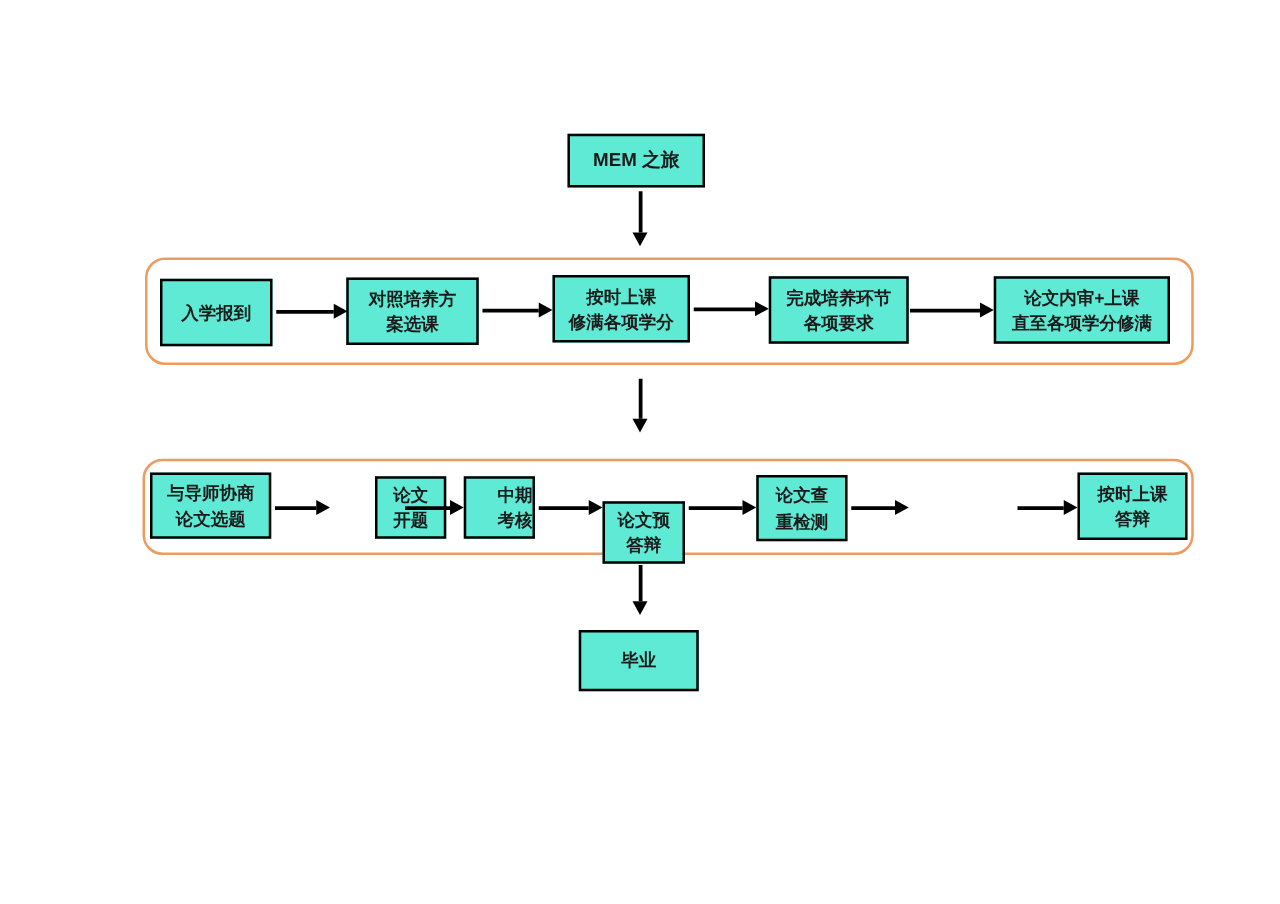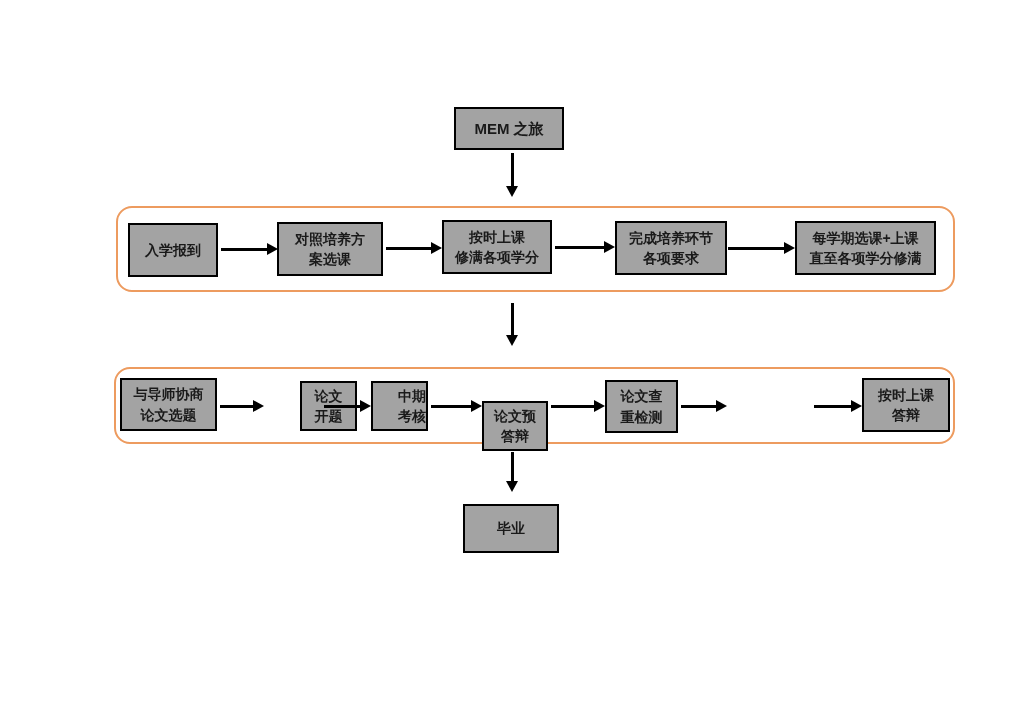--- a/index.html
+++ b/index.html
@@ -12,21 +12,21 @@
     overflow: hidden;
   }
   .node {
     position: absolute;
     box-sizing: border-box;
     display: flex;
     align-items: center;
     justify-content: center;
     text-align: center;
     border: 2.5px solid var(--node-border, #000);
-    background: #a3a3a3;
+    background: #5eead4;
     font-weight: bold;
     font-size: 14px;
     line-height: 1.45;
     white-space: pre-line;
     color: var(--text, #1a1a1a);
   }
   .start-node { font-size: 15px; }
   .phase {
     position: absolute;
     box-sizing: border-box;
@@ -78,21 +78,21 @@
 
   <div class="phase" style="left:116px; top:206px; width:839px; height:86px;"></div>
 
   <div class="node" style="left:128px; top:223px; width:90px;  height:54px;">入学报到</div>
   <div class="node" style="left:277px; top:222px; width:106px; height:54px;">对照培养方
 案选课</div>
   <div class="node" style="left:615px; top:221px; width:112px; height:54px;">完成培养环节
 各项要求</div>
   <div class="node" style="left:442px; top:220px; width:110px; height:54px;">按时上课
 修满各项学分</div>
-  <div class="node" style="left:795px; top:221px; width:141px; height:54px;">每学期选课+上课
+  <div class="node" style="left:795px; top:221px; width:141px; height:54px;">论文内审+上课
 直至各项学分修满</div>
 
   <div class="arrow-h" style="left:221px; top:248px; width:46px;"></div>
   <div class="arrow-h" style="left:386px; top:247px; width:45px;"></div>
   <div class="arrow-h" style="left:555px; top:246px; width:49px;"></div>
   <div class="arrow-h" style="left:728px; top:247px; width:56px;"></div>
 
   <div class="arrow-v" style="left:511px; top:303px; height:32px;"></div>
 
   <div class="phase" style="left:114px; top:367px; width:841px; height:77px;"></div>

